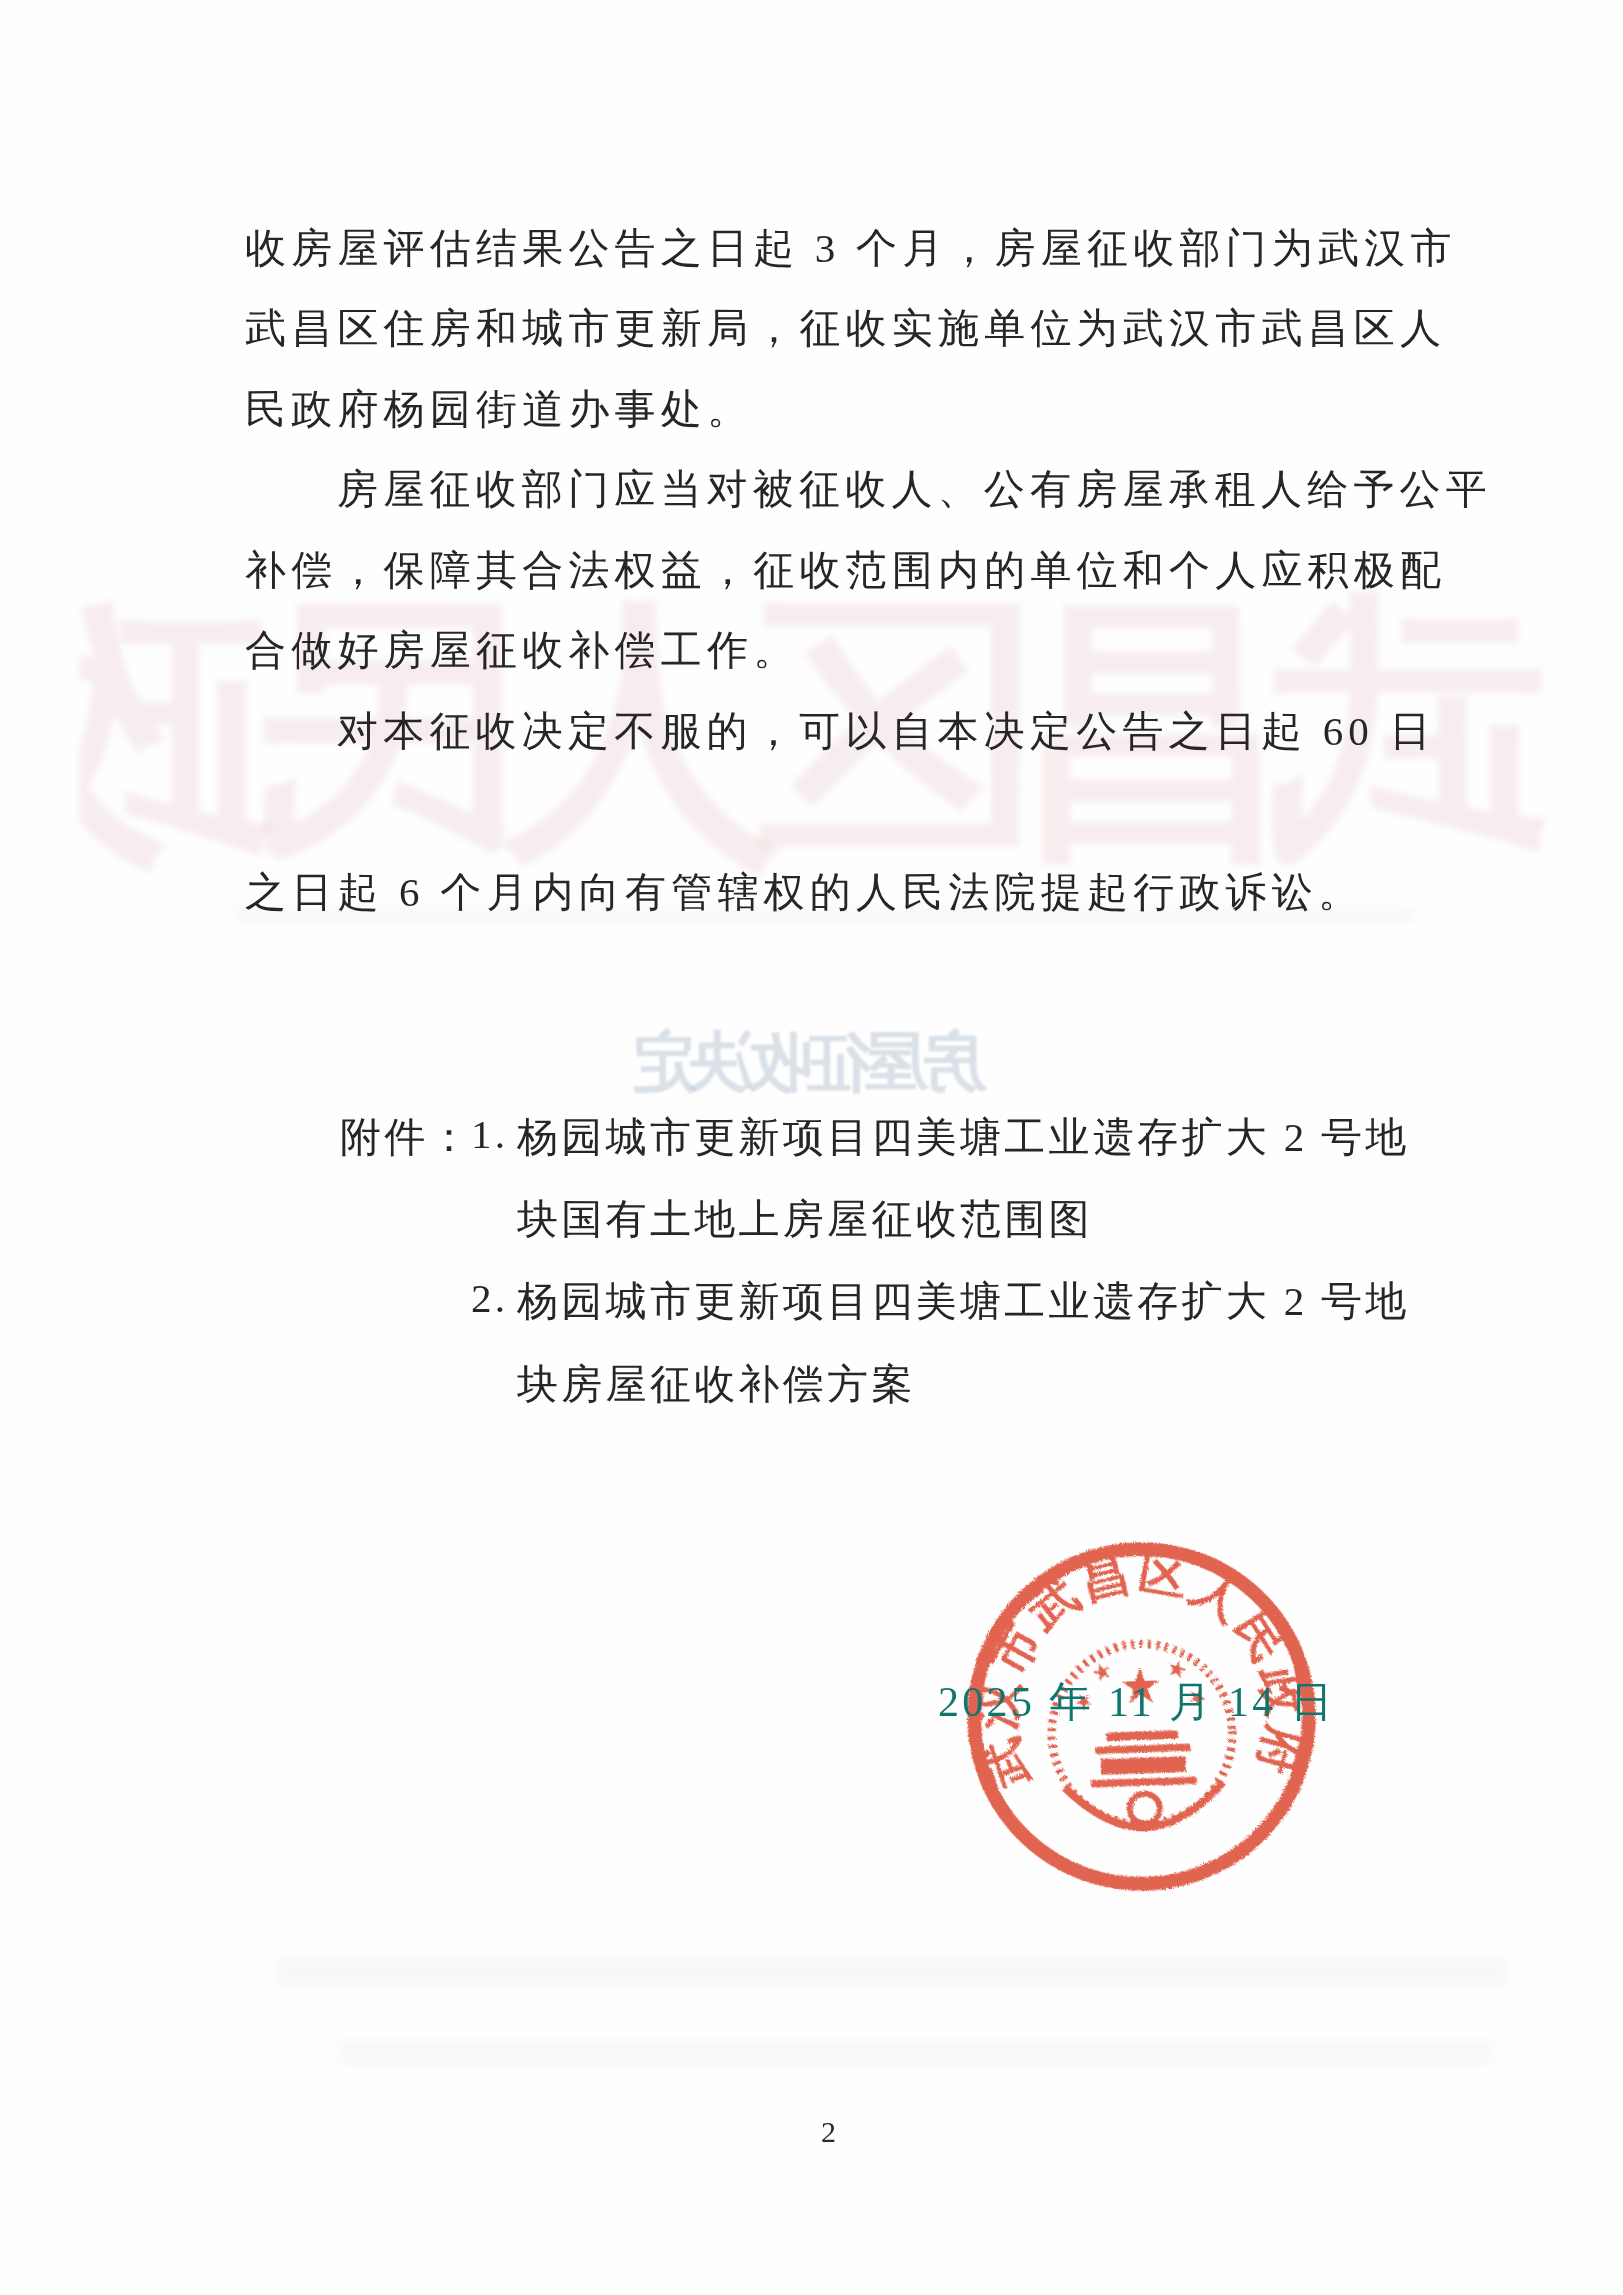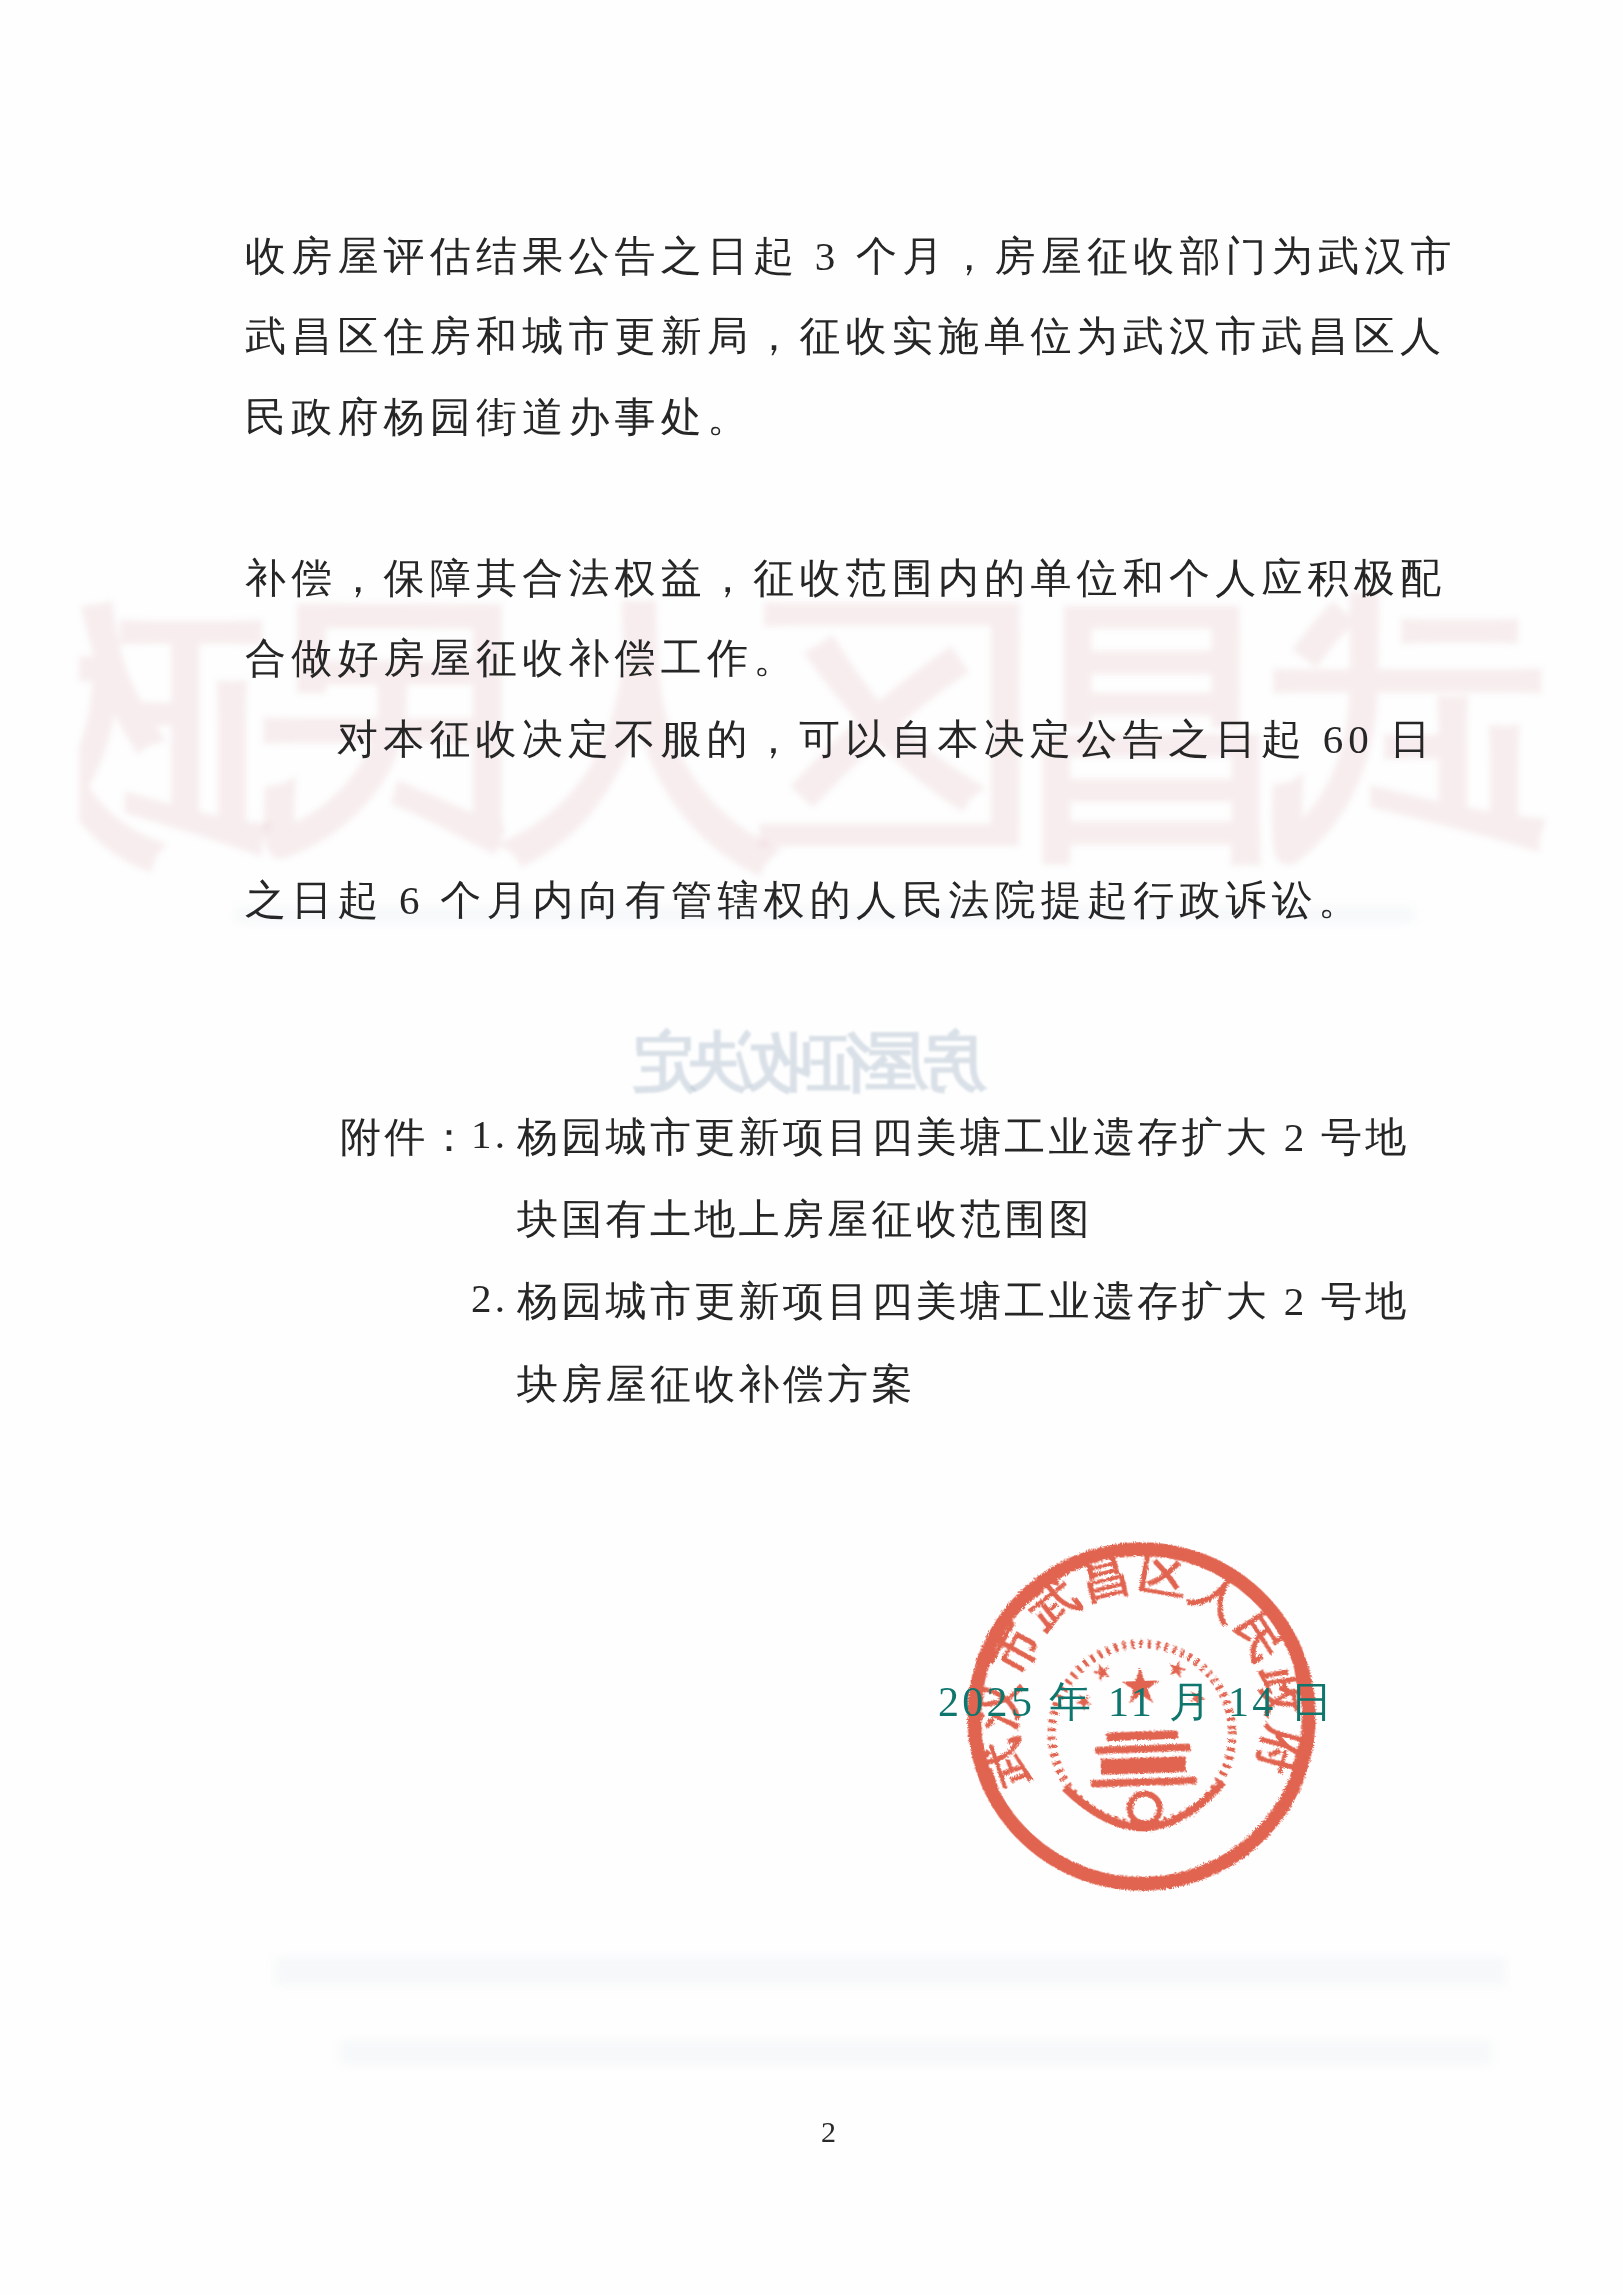--- a/index.html
+++ b/index.html
@@ -18,21 +18,20 @@
   
   .bline {
     position: absolute;
     left: 245px;
     font-size: 41px;
     letter-spacing: 5.2px;
     color: #262626;
     white-space: nowrap;
     z-index: 3;
     font-weight: 500;
-    margin-top: 8px;
   }
   .indent { padding-left: 92px; }
   
   .aline {
     position: absolute;
     font-size: 41px;
     letter-spacing: 3.3px;
     color: #262626;
     white-space: nowrap;
     z-index: 3;
@@ -124,20 +123,21 @@
   <div class="ghost-upper">武昌区人民政府</div>
   <div class="ghost-middle">房屋征收决定</div>
   <div class="artifact art1"></div>
   <div class="artifact art2"></div>
   <div class="artifact art3"></div>
 
   <div class="bline" style="top:221px">收房屋评估结果公告之日起 3 个月，房屋征收部门为武汉市</div>
   <div class="bline" style="top:301px">武昌区住房和城市更新局，征收实施单位为武汉市武昌区人</div>
   <div class="bline" style="top:382px">民政府杨园街道办事处。</div>
 
+  <div class="bline indent" style="top:462px">房屋征收部门应当对被征收人、公有房屋承租人给予公平</div>
   <div class="bline" style="top:543px">补偿，保障其合法权益，征收范围内的单位和个人应积极配</div>
   <div class="bline" style="top:623px">合做好房屋征收补偿工作。</div>
 
   <div class="bline indent" style="top:704px">对本征收决定不服的，可以自本决定公告之日起 60 日</div>
   <div class="bline" style="top:865px">之日起 6 个月内向有管辖权的人民法院提起行政诉讼。</div>
 
   <div class="aline" style="left:340px; top:1110px">附件：</div>
   <div class="aline" style="left:471px; top:1110px">1.</div>
   <div class="aline" style="left:517px; top:1110px">杨园城市更新项目四美塘工业遗存扩大 2 号地</div>
   <div class="aline" style="left:517px; top:1192px">块国有土地上房屋征收范围图</div>

